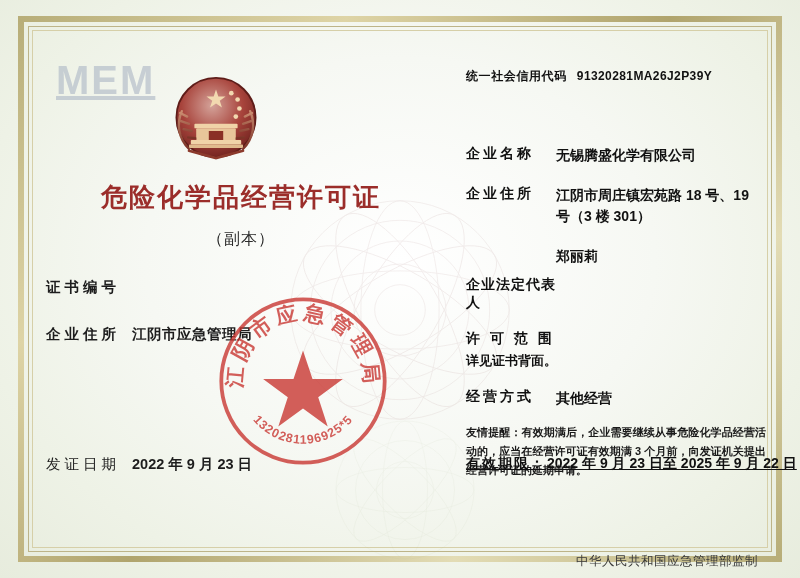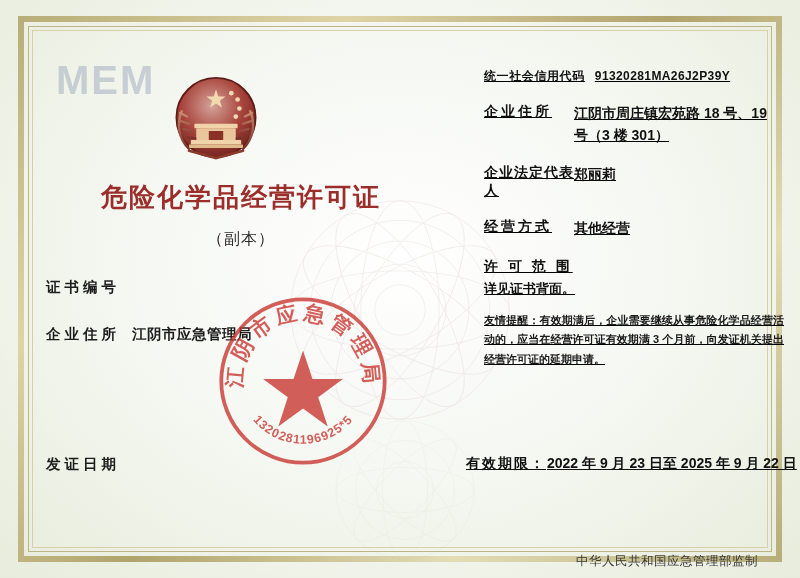--- a/index.html
+++ b/index.html
@@ -70,20 +70,21 @@
   .watermark {
     position: absolute;
     left: 56px;
     top: 58px;
     font-size: 40px;
     font-weight: bold;
     letter-spacing: 2px;
     color: #b9c2cc;
     opacity: 0.75;
     font-family: "Liberation Sans", sans-serif;
+    text-decoration: underline;
   }
 
   
   .emblem {
     position: absolute;
     left: 162px;
     top: 68px;
     width: 108px;
     height: 108px;
   }
@@ -139,45 +140,44 @@
     top: 455px;
     width: 390px;
     display: flex;
     align-items: center;
     font-size: 14.5px;
     color: #1d1d1d;
   }
   .issue-date .lbl {
     width: 86px;
     flex: 0 0 86px;
-    font-weight: bold;
+    font-weight: normal;
     letter-spacing: 4px;
   }
   .issue-date .val {
     font-weight: bold;
   }
 
   
   .seal {
     position: absolute;
     left: 208px;
     top: 286px;
     width: 190px;
     height: 190px;
     opacity: 0.78;
     pointer-events: none;
   }
 
   
   .right-col {
     position: absolute;
-    left: 484px;
+    left: 466px;
     top: 68px;
     width: 300px;
-    text-decoration: underline;
   }
   .credit-code {
     display: flex;
     font-size: 12px;
     color: #111;
     letter-spacing: 0.3px;
     align-items: baseline;
   }
   .credit-code .lbl {
     font-weight: bold;
@@ -199,20 +199,21 @@
     color: #111;
   }
   .r-field .lbl {
     flex: 0 0 90px;
     width: 90px;
     font-weight: bold;
     letter-spacing: 3px;
   }
   .r-field .lbl.tight {
     letter-spacing: 1px;
+    margin-top: 30px;
   }
   .r-field .val {
     flex: 1;
     font-weight: bold;
     line-height: 1.55;
   }
   .scope-note {
     margin-top: 4px;
     margin-left: 0px;
     font-size: 13px;
@@ -365,48 +366,53 @@
     </text>
     <path id="sealArcBottom" d="M 100,100 m -62,26 a 68,68 0 0,0 124,0" fill="none"></path>
     <text font-family="Liberation Sans, sans-serif" font-size="13" font-weight="bold" fill="#c8332e" letter-spacing="1">
       <textPath href="#sealArcBottom" startOffset="50%" text-anchor="middle">1320281196925*5</textPath>
     </text>
     <polygon points="100,68 110,98 142,98 116,117 126,148 100,129 74,148 84,117 58,98 90,98" fill="#c8332e"></polygon>
   </svg>
 
   <div class="issue-date">
     <div class="lbl">发证日期</div>
+    <div class="val">2022 年 9 月 23 日</div>
   </div>
 
   <div class="right-col">
 
     <div class="credit-code">
       <span class="lbl">统一社会信用代码</span>
       <span class="val">91320281MA26J2P39Y</span>
     </div>
 
+    <div class="r-field" style="margin-top:60px;">
+      <div class="lbl">企业名称</div>
+      <div class="val">无锡腾盛化学有限公司</div>
+    </div>
 
     <div class="r-field">
       <div class="lbl">企业住所</div>
       <div class="val">江阴市周庄镇宏苑路 18 号、19 号（3 楼 301）</div>
     </div>
 
     <div class="r-field">
       <div class="lbl tight">企业法定代表人</div>
       <div class="val">郑丽莉</div>
     </div>
 
+    <div class="r-field" style="display:block;">
+      <div style="font-weight:bold;letter-spacing:3px;">许 可 范 围</div>
+      <div class="scope-note">详见证书背面。</div>
+    </div>
+
     <div class="r-field">
       <div class="lbl">经营方式</div>
       <div class="val">其他经营</div>
-    </div>
-
-    <div class="r-field" style="display:block;">
-      <div style="font-weight:bold;letter-spacing:3px;">许 可 范 围</div>
-      <div class="scope-note">详见证书背面。</div>
     </div>
 
     <div class="notice">友情提醒：有效期满后，企业需要继续从事危险化学品经营活动的，应当在经营许可证有效期满 3 个月前，向发证机关提出经营许可证的延期申请。</div>
   </div>
 
   <div class="validity">
     <span class="lbl">有效期限：</span>
     <span class="val">2022 年 9 月 23 日至 2025 年 9 月 22 日</span>
   </div>
 

